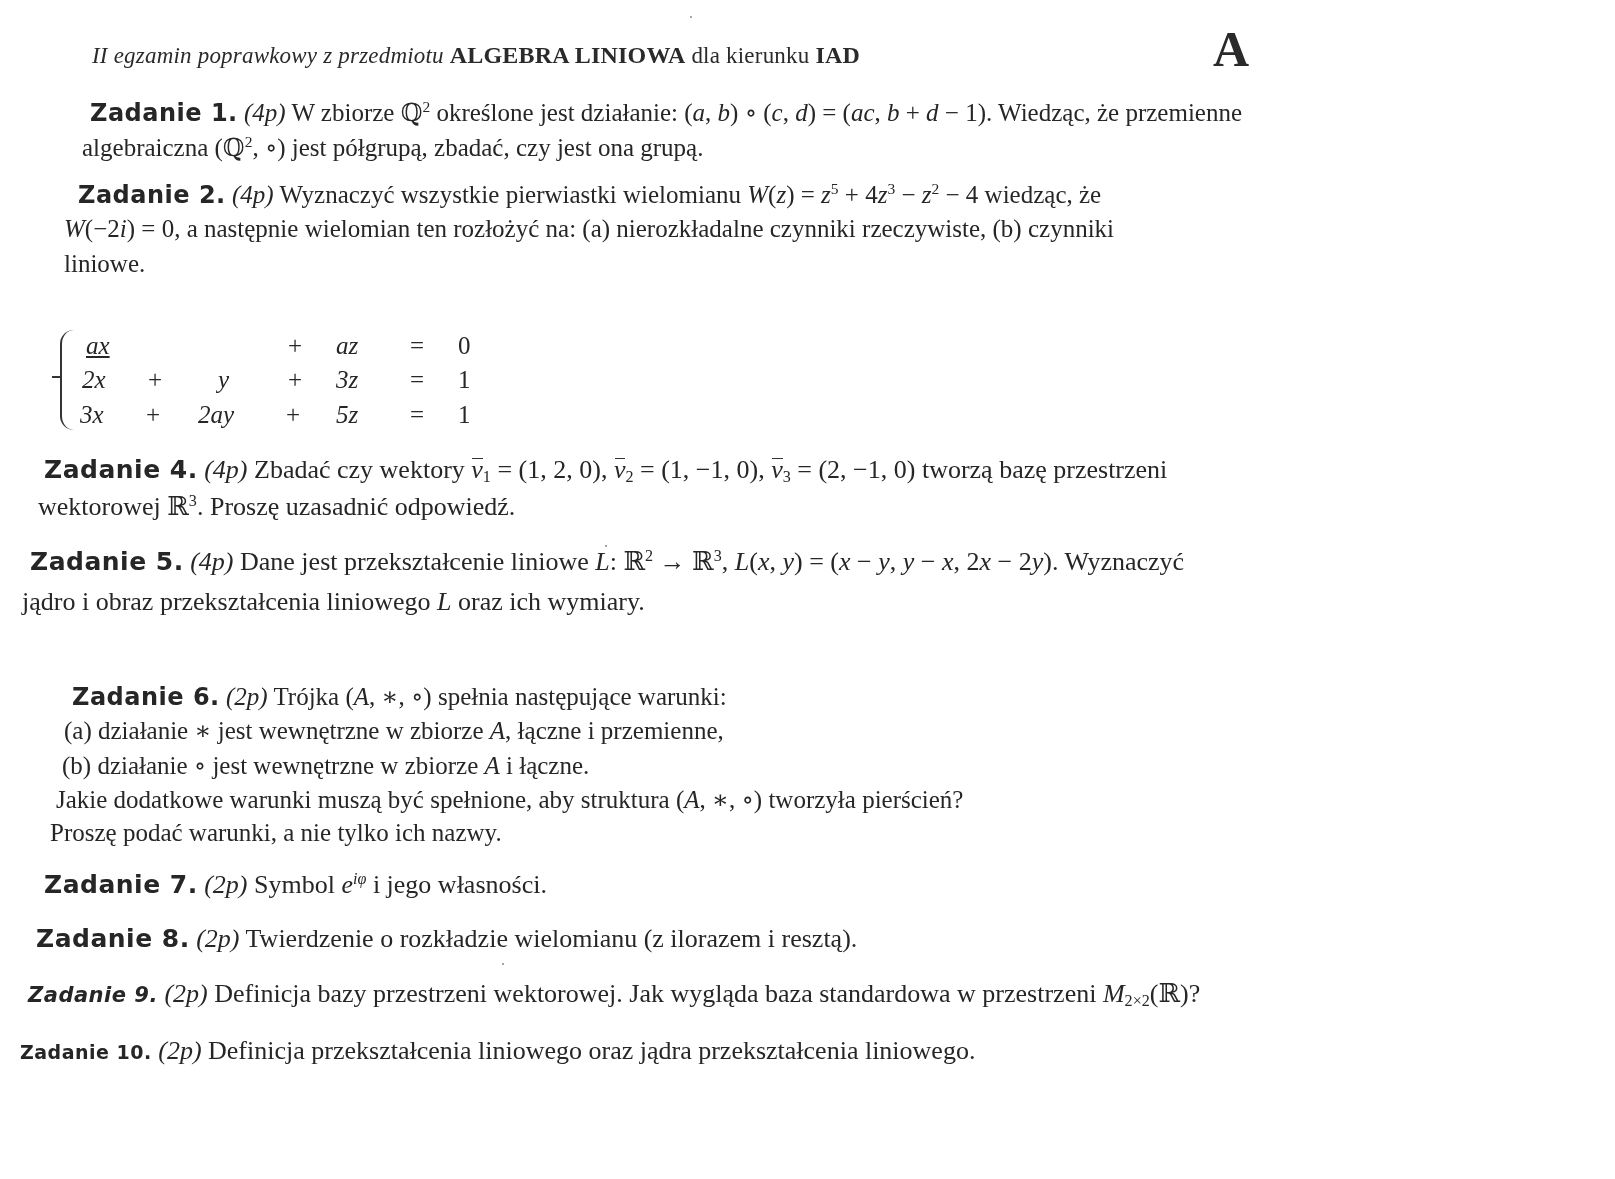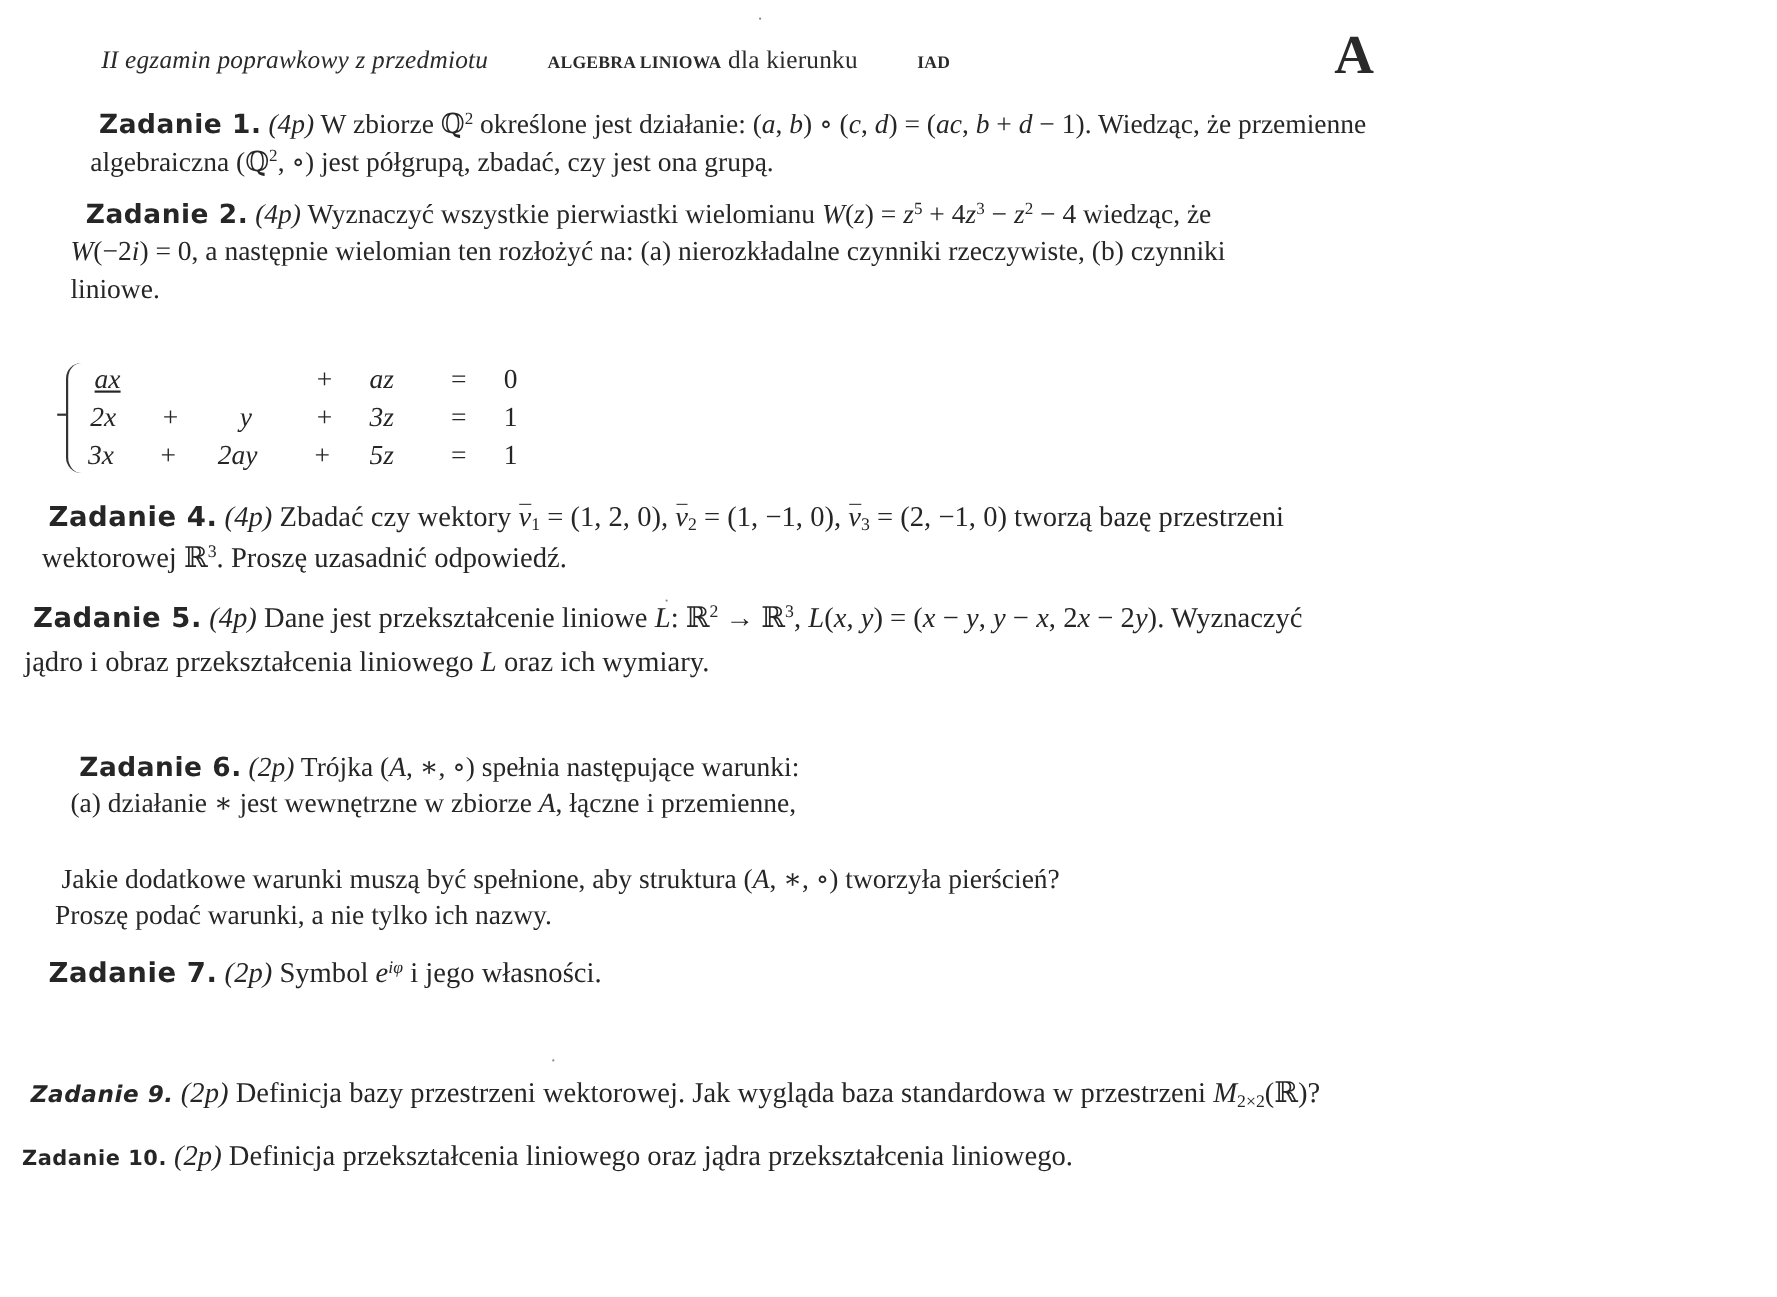--- a/index.html
+++ b/index.html
@@ -12,21 +12,21 @@
     .line {
       position: absolute; white-space: nowrap;
       font-family: "Liberation Serif", "DejaVu Serif", serif;
       font-size: 25px; line-height: 30px; color: #262626;
     }
     .header {
       position: absolute; left: 92px; top: 42px; white-space: nowrap;
       font-family: "Liberation Serif", serif; font-size: 23px; color: #2a2a2a;
       letter-spacing: 0.2px;
     }
-    .header b { font-weight: bold; font-size: 16px; margin-left: 48px; }
+    .header b { font-weight: bold; font-size: 24px; }
     .header i { font-style: italic; }
     .variant {
       position: absolute; left: 1213px; top: 20px;
       font-family: "Liberation Serif", serif; font-weight: bold; font-size: 50px;
       color: #2a2a2a;
     }
     .zad { font-family: "DejaVu Sans", sans-serif; font-weight: bold; font-size: 24px; letter-spacing: 0.5px; }
     .pts { font-style: italic; margin-top: 24px; }
     .m { font-style: italic; }
     sup { font-size: 0.62em; vertical-align: 0.55em; line-height: 0; }
@@ -152,37 +152,47 @@
     <span class="zad">Zadanie 6.</span>
     <span class="pts">(2p)</span>
     <span>Trójka</span>
     <span>(<i>A</i>, ∗, ∘)</span>
     <span>spełnia następujące warunki:</span>
   </div>
   <div class="line" style="left:64px;top:716px;">
     <span>(a) działanie ∗ jest wewnętrzne w zbiorze</span>
     <i>A</i><span>, łączne i przemienne,</span>
   </div>
+  <div class="line" style="left:62px;top:751px;">
+    <span>(b) działanie ∘ jest wewnętrzne w zbiorze</span>
+    <i>A</i>
+    <span>i łączne.</span>
+  </div>
   <div class="line" style="left:56px;top:785px;">
     <span>Jakie dodatkowe warunki muszą być spełnione, aby struktura</span>
     <span>(<i>A</i>, ∗, ∘)</span>
     <span>tworzyła pierścień?</span>
   </div>
   <div class="line" style="left:50px;top:818px;">
     <span>Proszę podać warunki, a nie tylko ich nazwy.</span>
   </div>
 
   <div class="line" style="left:44px;top:870px;font-size:26px;">
     <span class="zad" style="font-size:25px;">Zadanie 7.</span>
     <span class="pts">(2p)</span>
     <span>Symbol</span>
     <span><i>e</i><sup><i>iφ</i></sup></span>
     <span>i jego własności.</span>
   </div>
 
+  <div class="line" style="left:36px;top:924px;font-size:26px;">
+    <span class="zad" style="font-size:25px;">Zadanie 8.</span>
+    <span class="pts">(2p)</span>
+    <span>Twierdzenie o rozkładzie wielomianu (z ilorazem i resztą).</span>
+  </div>
 
   <div class="line" style="left:28px;top:979px;font-size:26px;">
     <span class="zad" style="font-size:21px;font-style:italic;">Zadanie 9.</span>
     <span class="pts">(2p)</span>
     <span>Definicja bazy przestrzeni wektorowej. Jak wygląda baza standardowa w przestrzeni</span>
     <span><i>M</i><sub>2×2</sub>(ℝ)?</span>
   </div>
 
   <div class="line" style="left:20px;top:1036px;font-size:26px;">
     <span class="zad" style="font-size:19px;">Zadanie 10.</span>

